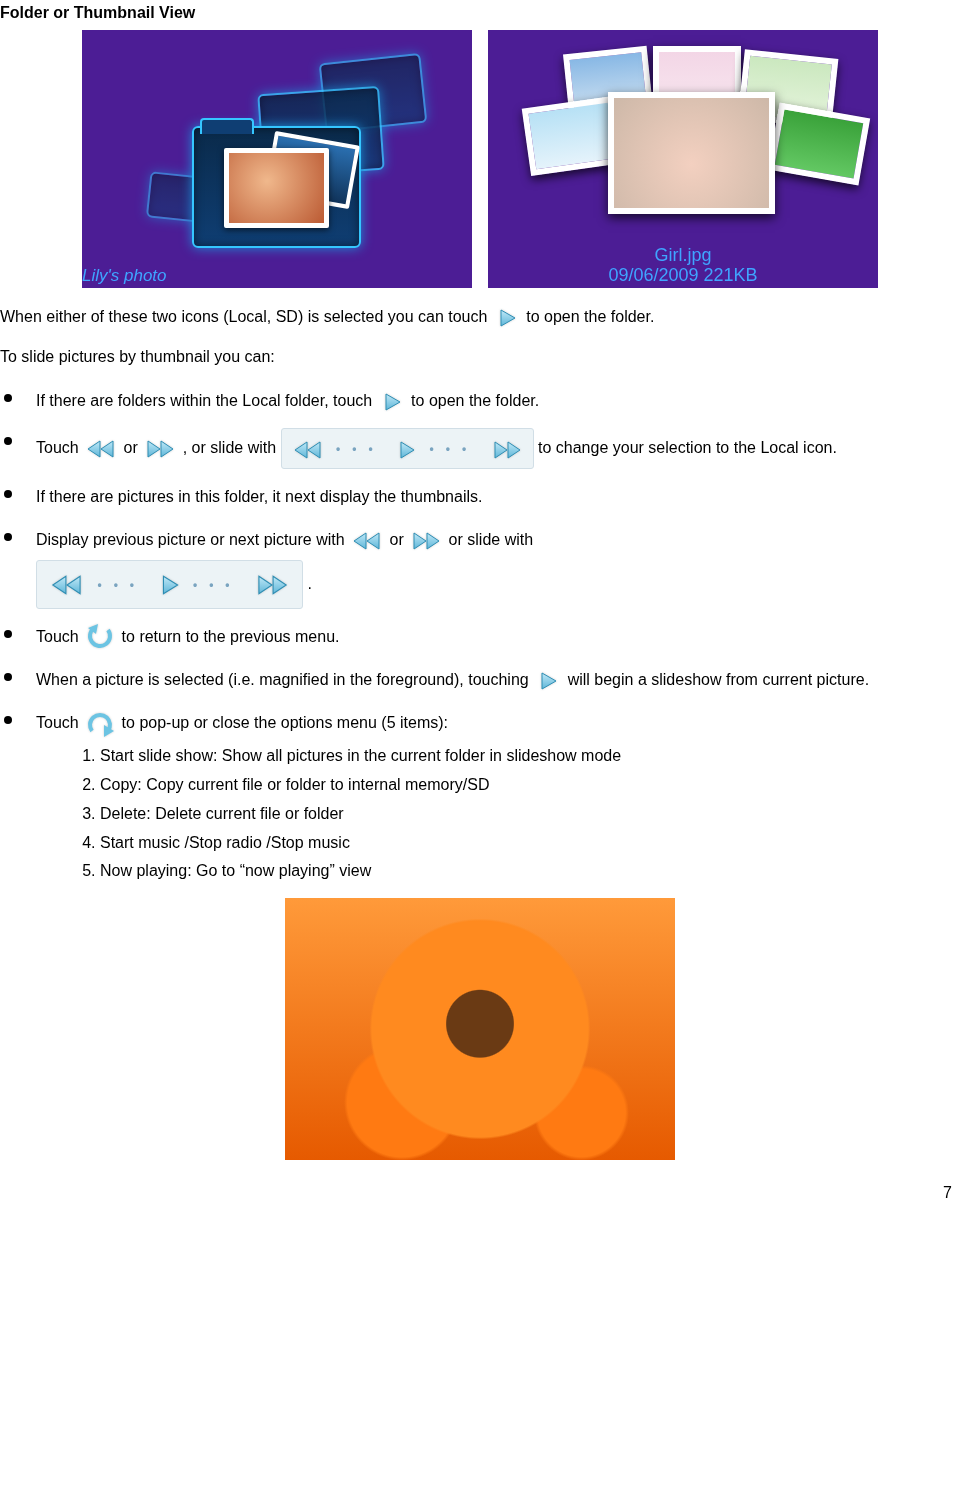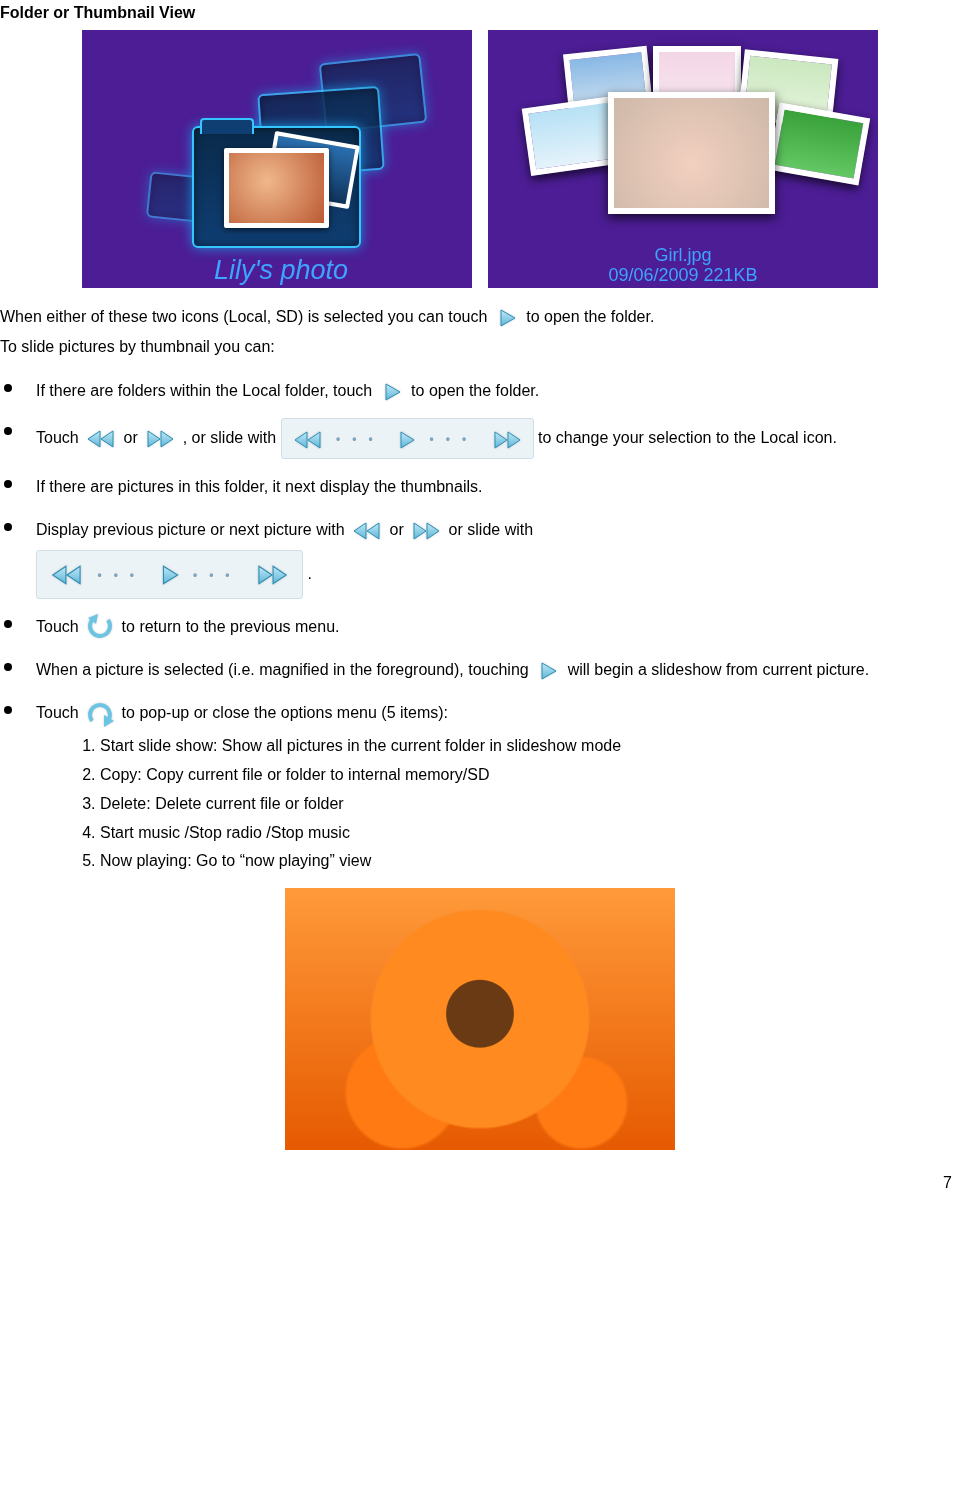--- a/index.html
+++ b/index.html
@@ -26,25 +26,24 @@
   .screen {
     width: 390px;
     height: 258px;
     background: #4c1d95;
     position: relative;
     overflow: hidden;
   }
   .caption1 {
     position: absolute;
     bottom: 2px;
-    left: 8px; right: 0;
-    text-align: center;
+    left: 0; right: 0;
     color: #3fa4ff;
     font-style: italic;
-    font-size: 27px;
+    font-size: 17px;
   }
   .caption2 {
     position: absolute;
     bottom: 2px;
     left: 0; right: 0;
     text-align: center;
     color: #3fa4ff;
     font-size: 18px;
     line-height: 1.15;
   }
@@ -93,21 +92,21 @@
   .t1 { width: 80px; height: 56px; left: 38px;  top: 72px;  transform: rotate(-8deg); background: linear-gradient(#b7e1f5,#e5f3fb); }
   .t2 { width: 72px; height: 50px; left: 78px;  top: 20px;  transform: rotate(-6deg); background: linear-gradient(#88b8e5,#c9def0); }
   .t3 { width: 76px; height: 54px; left: 165px; top: 16px;  background: linear-gradient(#f3d6e6,#f8e6ef); }
   .t4 { width: 82px; height: 58px; left: 253px; top: 24px;  transform: rotate(6deg); background: linear-gradient(#cbe8bf,#e5f4dc); }
   .t5 { width: 80px; height: 56px; left: 285px; top: 80px;  transform: rotate(10deg); background: linear-gradient(#3aa23a,#63c863); }
   .tc {
     width: 155px; height: 110px; left: 120px; top: 62px;
     background: radial-gradient(circle at 50% 60%, #f3d0c0, #cdb8a8);
   }
 
-  .para { margin: 0 0; line-height: 1.9; }
+  .para { margin: 10px 0; line-height: 1.9; }
   .ilist { margin: 8px 0 8px 0; padding: 0; }
   .ilist > li {
     list-style: none;
     position: relative;
     padding-left: 36px;
     margin: 12px 0;
     line-height: 1.95;
   }
   .ilist > li::before {
     content: "";

